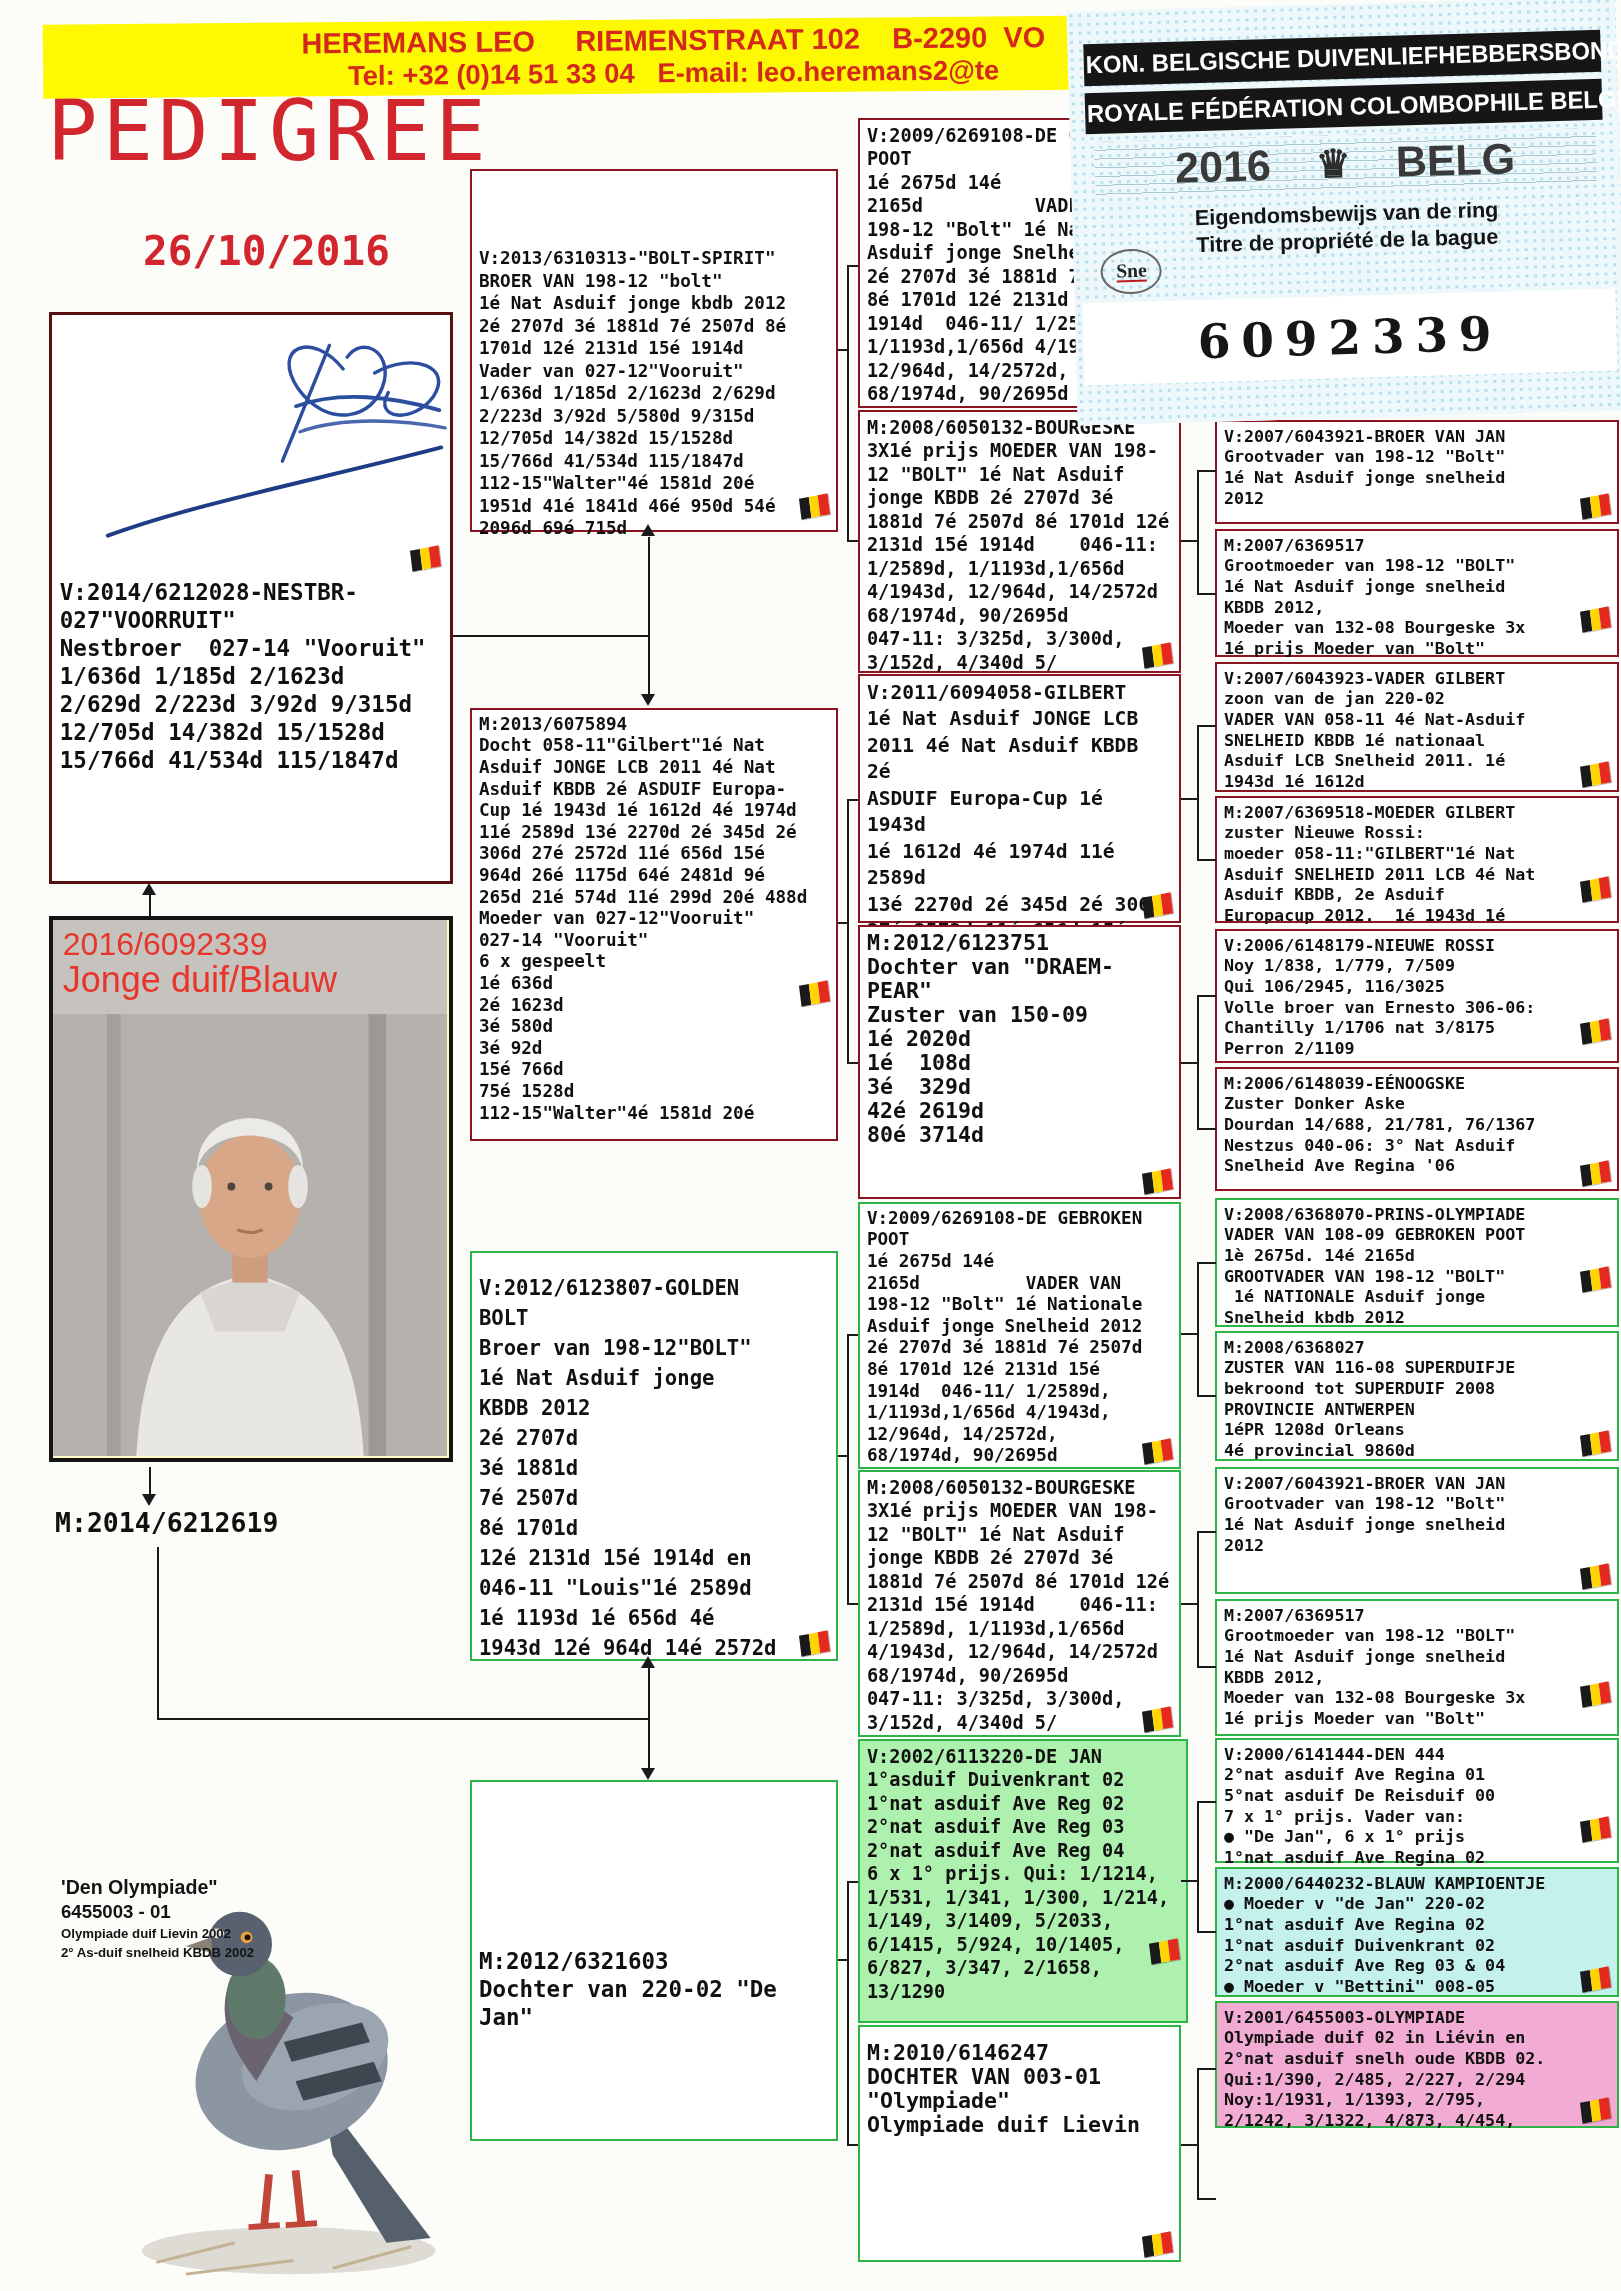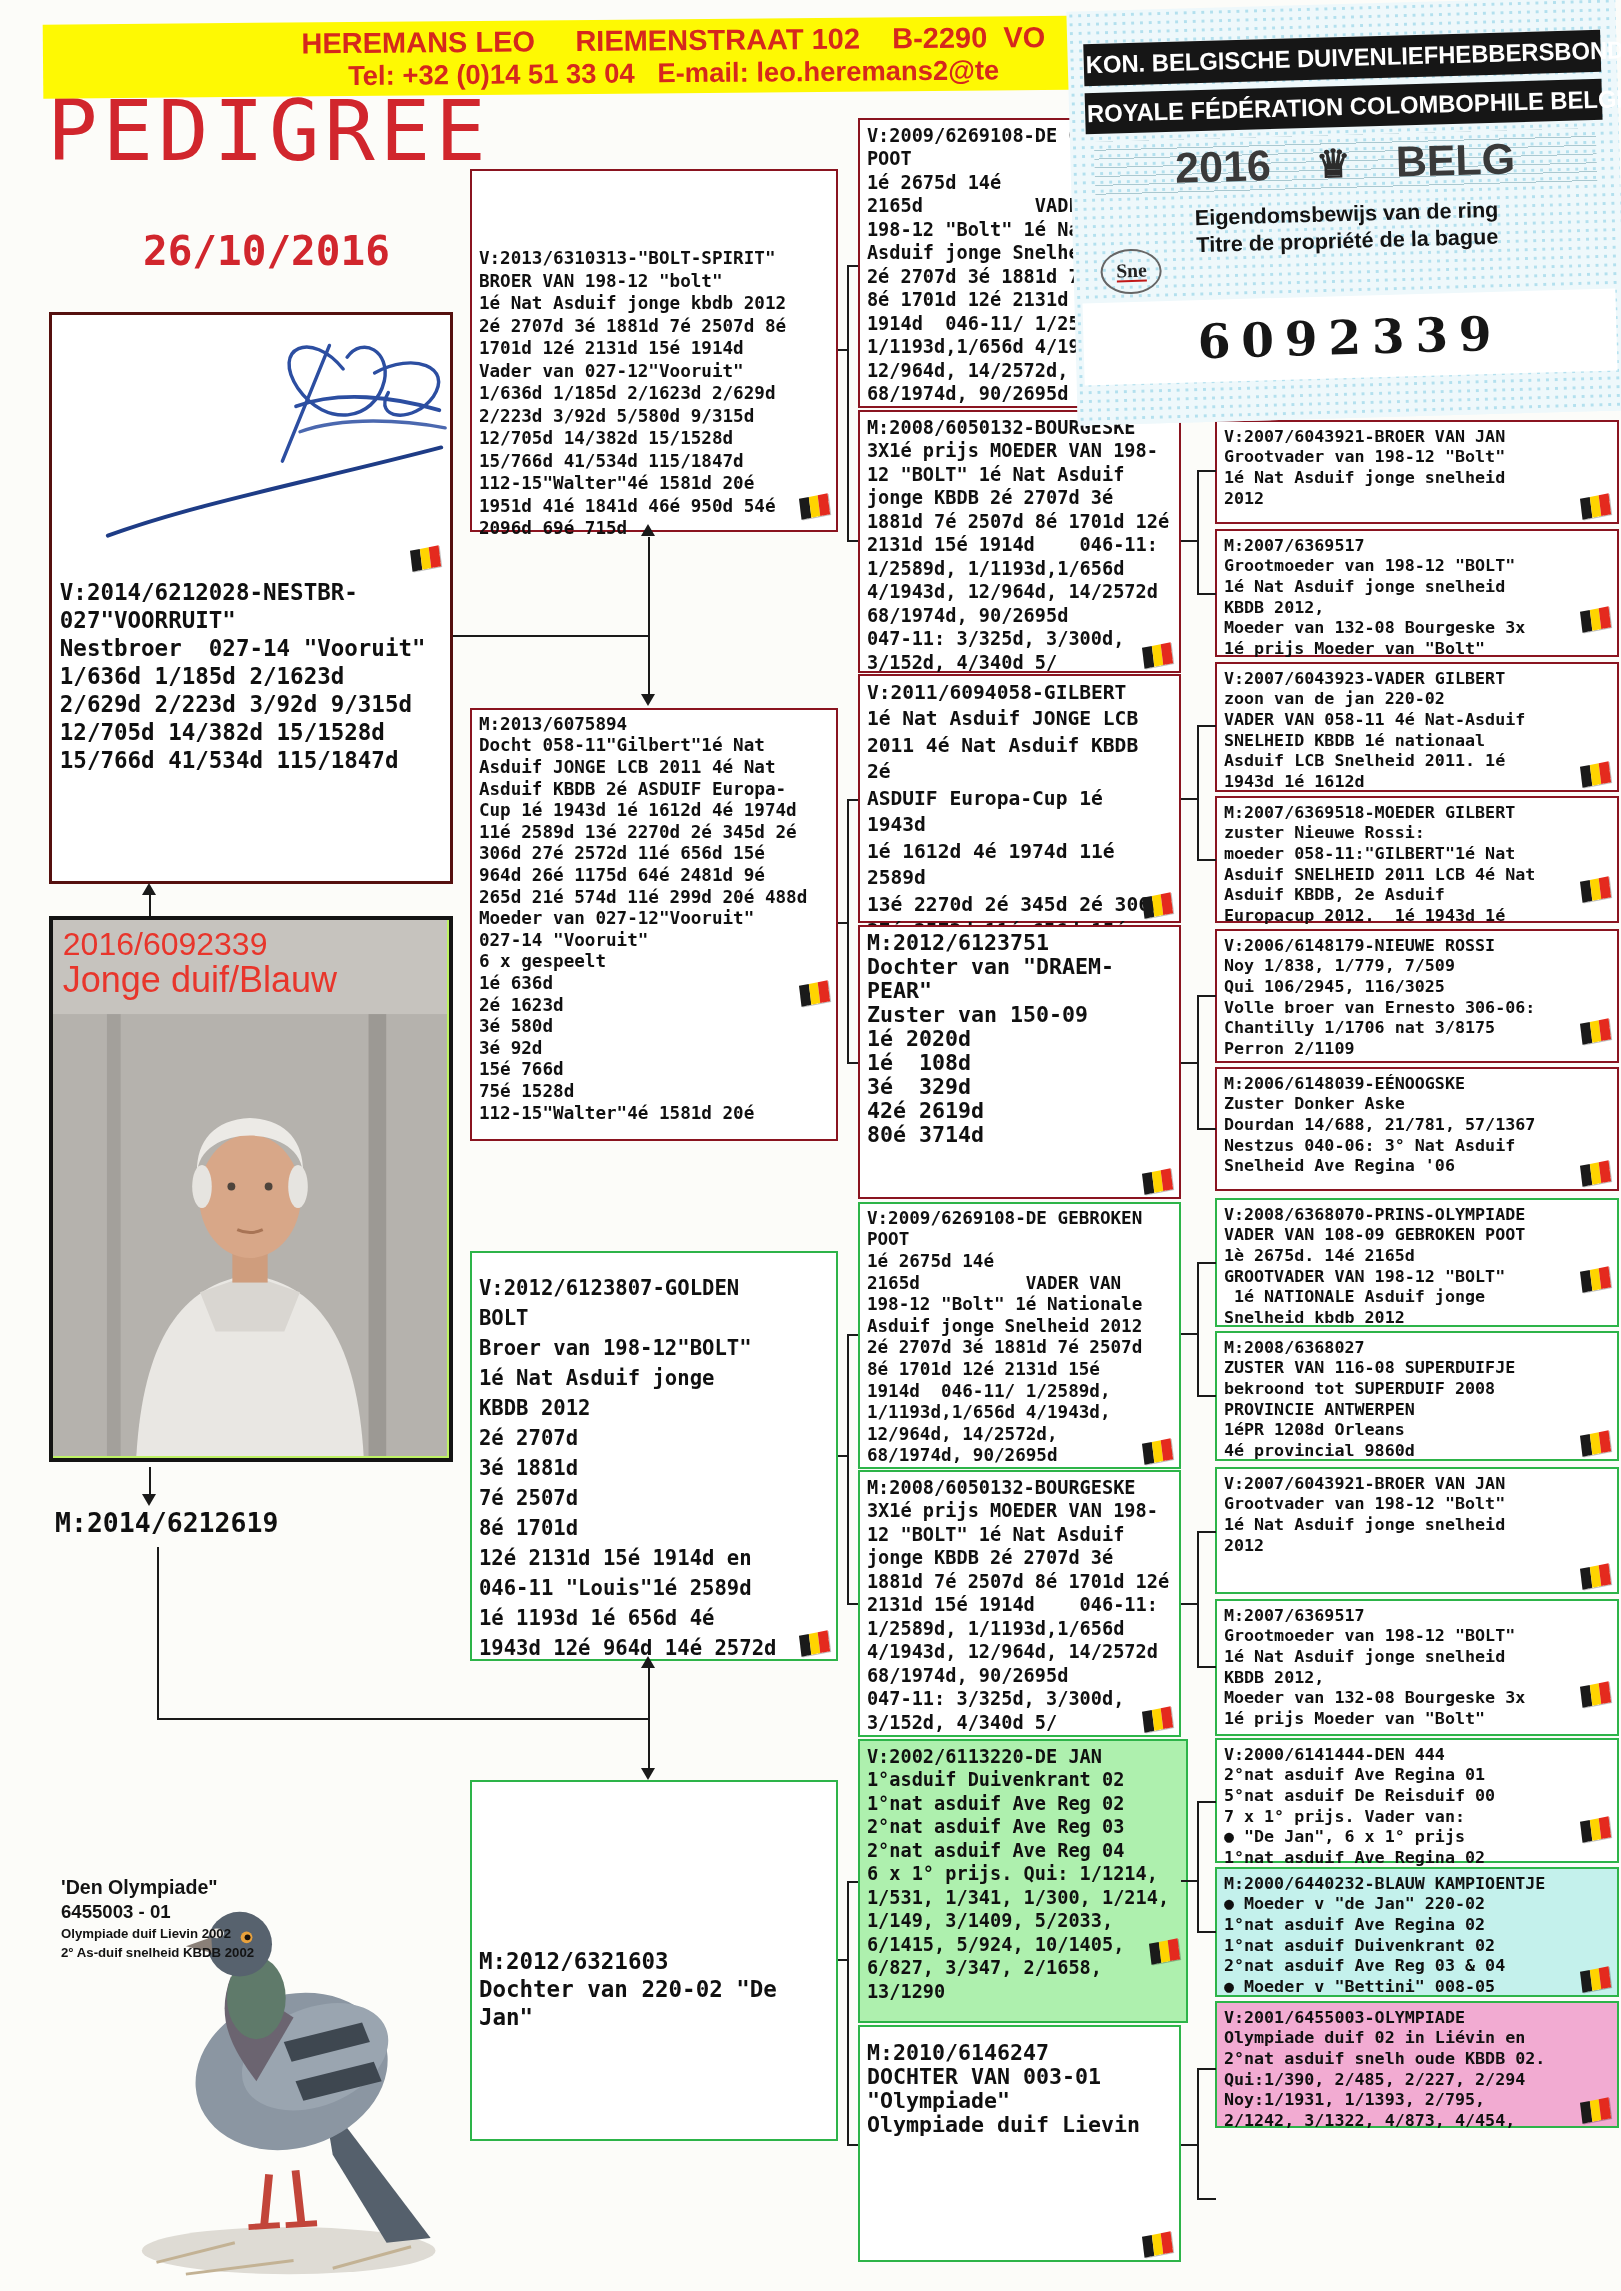--- a/index.html
+++ b/index.html
@@ -59,21 +59,21 @@
   .fs23{font-size:22.5px;line-height:28px}
   
   .flag{position:absolute;right:6.9px;bottom:5.9px;width:29px;height:20.6px;display:flex;
         transform:rotate(-7deg) skewY(-4deg);box-shadow:1px 1px 0 rgba(0,0,0,.25)}
   .flag i{flex:1}
   .flag .f1{background:#1a1a1a}
   .flag .f2{background:#ffd400}
   .flag .f3{background:#e42a1e}
   
   .photo{position:absolute;left:49px;top:916px;width:404px;height:546px;border:4.9px solid #141414;
-         box-sizing:border-box;background:#bef264;overflow:hidden}
+         box-sizing:border-box;background:#fef9c3;overflow:hidden}
   .subject{position:absolute;left:9.8px;top:5.9px;color:#e8352b;font-family:"Liberation Sans",sans-serif;
          line-height:36px;font-weight:normal}
   .subject .s1{font-size:32px}
   .subject .s2{font-size:36px}
   .m2014{position:absolute;left:55px;top:1507px;font-size:26.5px;font-weight:bold;color:#101010}
   
   .pg-cap{position:absolute;left:61px;top:1876px;font-family:"Liberation Sans",sans-serif;
           font-weight:bold;color:#131313;z-index:2}
   .pg-cap .n{font-size:19.6px}
   .pg-cap .r{font-size:18.6px;margin-top:2px}
@@ -464,21 +464,21 @@
 Perron 2/1109</div>
     <span class="flag" style="bottom:19.6px">
         <i class="f1"></i>
         <i class="f2"></i>
         <i class="f3"></i>
       </span>
   </div>
   <div class="pbox b-red" style="left:1215px;top:1067px;width:404px;height:124px">
     <div class="btxt fs17">M:2006/6148039-EÉNOOGSKE
 Zuster Donker Aske
-Dourdan 14/688, 21/781, 57/1367
+Dourdan 14/688, 21/781, 76/1367
 Nestzus 040-06: 3° Nat Asduif
 Snelheid Ave Regina '06</div>
     <span class="flag">
         <i class="f1"></i>
         <i class="f2"></i>
         <i class="f3"></i>
       </span>
   </div>
   <div class="pbox b-green" style="left:1215px;top:1198px;width:404px;height:129px">
     <div class="btxt fs17">V:2008/6368070-PRINS-OLYMPIADE

